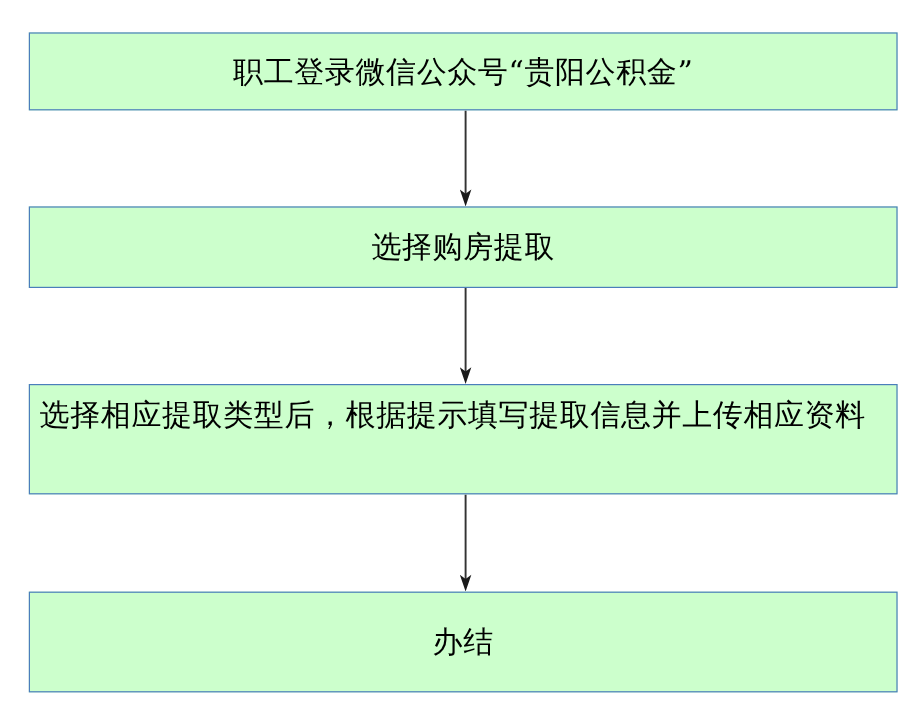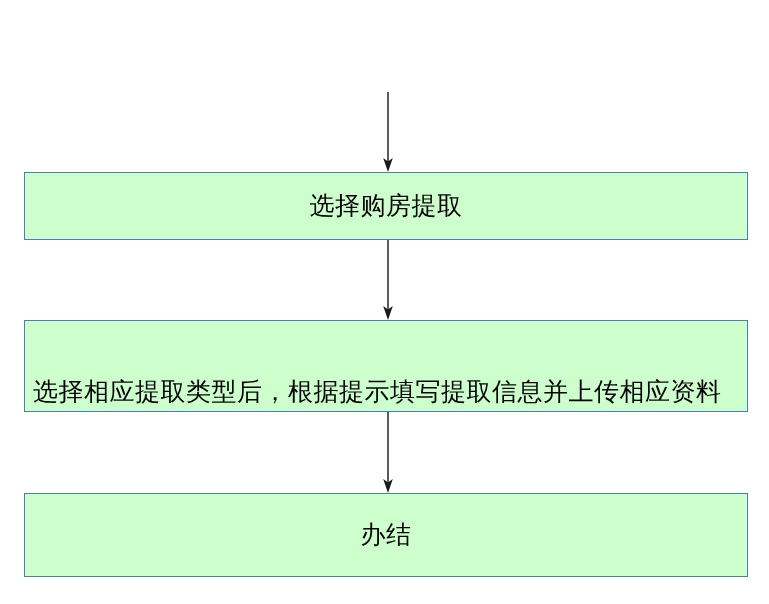--- a/index.html
+++ b/index.html
@@ -36,21 +36,21 @@
     font-size: 25px;
     line-height: 38px;
     letter-spacing: 0.5px;
     color: #000000;
     white-space: pre-wrap;
   }
   .node.center .node-text {
     text-align: center;
   }
   .node.leftal {
-    align-items: flex-end;
+    align-items: flex-start;
   }
   .node.leftal .node-text {
     text-align: left;
     padding: 6px 8px 0 8px;
     box-sizing: border-box;
   }
   
   #node-1 { top: 27px;  height: 65px; }
   #node-2 { top: 172px; height: 68px; }
   #node-3 { top: 320px; height: 92px; }
@@ -68,20 +68,23 @@
     display: block;
     width: 100%;
     height: 100%;
   }
 </style>
 </head>
 <body>
 
 <div id="canvas">
 
+  <div class="node center" id="node-1">
+    <span class="node-text">职工登录微信公众号“贵阳公积金”</span>
+  </div>
 
   <div class="connector" id="connector-1">
     <svg viewBox="0 0 24 81" preserveAspectRatio="none">
       <line x1="12" y1="0" x2="12" y2="70" stroke="#333333" stroke-width="1.6"></line>
       <polygon points="12,80 7.2,66 12,69.5 16.8,66" fill="#1a1a1a"></polygon>
     </svg>
   </div>
 
   <div class="node center" id="node-2">
     <span class="node-text">选择购房提取</span>

